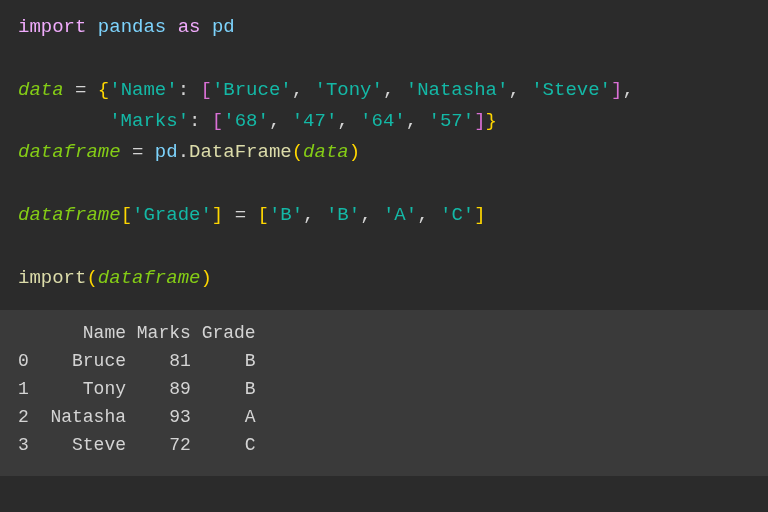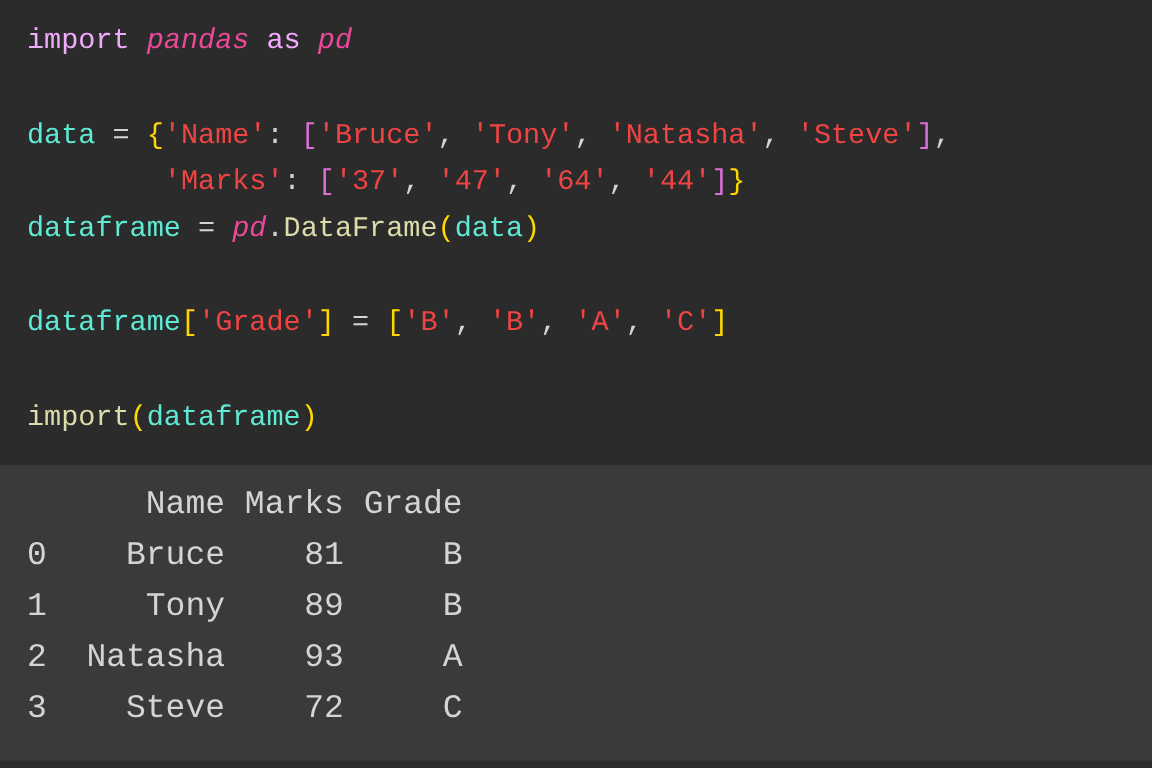--- a/index.html
+++ b/index.html
@@ -17,40 +17,40 @@
     background: #2b2b2b;
     padding: 12px 18px 16px 18px;
     white-space: pre;
     color: #d4d4d4;
   }
   .output-area {
     background: #3a3a3a;
     padding: 10px 18px 16px 18px;
     white-space: pre;
     color: #d4d4d4;
-    font-size: 22px;
+    font-size: 18px;
     line-height: 1.55;
   }
   
   .kw   { color: #f0abfc; }  
-  .mod  { color: #ec4899; font-style: italic; }  
-  .id   { color: #5eead4; }  
-  .str  { color: #ef4444; margin-top: 23px; }  
+  .mod  { color: #7dd3fc; }  
+  .id   { color: #84cc16; font-style: italic; }  
+  .str  { color: #14b8a6; margin-top: 23px; }  
   .fn   { color: #dcdcaa; }  
   .op   { color: #d4d4d4; }  
   .brk  { color: #ffd700; }  
   .brk2 { color: #da70d6; }  
 </style>
 </head>
 <body>
 
 <div class="code-area"><span><span class="kw">import</span> <span class="mod">pandas</span> <span class="kw">as</span> <span class="mod">pd</span></span>
 
 <span><span class="id">data</span> <span class="op">=</span> <span class="brk">{</span><span class="str">'Name'</span><span class="op">:</span> <span class="brk2">[</span><span class="str">'Bruce'</span><span class="op">, </span><span class="str">'Tony'</span><span class="op">, </span><span class="str">'Natasha'</span><span class="op">, </span><span class="str">'Steve'</span><span class="brk2">]</span><span class="op">,</span></span>
-<span>        <span class="str">'Marks'</span><span class="op">:</span> <span class="brk2">[</span><span class="str">'37'</span><span class="op">, </span><span class="str">'47'</span><span class="op">, </span><span class="str">'64'</span><span class="op">, </span><span class="str">'44'</span><span class="brk2">]</span><span class="brk">}</span></span>
+<span>        <span class="str">'Marks'</span><span class="op">:</span> <span class="brk2">[</span><span class="str">'68'</span><span class="op">, </span><span class="str">'47'</span><span class="op">, </span><span class="str">'64'</span><span class="op">, </span><span class="str">'57'</span><span class="brk2">]</span><span class="brk">}</span></span>
 <span><span class="id">dataframe</span> <span class="op">=</span> <span class="mod">pd</span><span class="op">.</span><span class="fn">DataFrame</span><span class="brk">(</span><span class="id">data</span><span class="brk">)</span></span>
 
 <span><span class="id">dataframe</span><span class="brk">[</span><span class="str">'Grade'</span><span class="brk">]</span> <span class="op">=</span> <span class="brk">[</span><span class="str">'B'</span><span class="op">, </span><span class="str">'B'</span><span class="op">, </span><span class="str">'A'</span><span class="op">, </span><span class="str">'C'</span><span class="brk">]</span></span>
 
 <span><span class="fn">import</span><span class="brk">(</span><span class="id">dataframe</span><span class="brk">)</span></span></div>
 
 <div class="output-area"><span>      Name Marks Grade</span>
 <span>0    Bruce    81     B</span>
 <span>1     Tony    89     B</span>
 <span>2  Natasha    93     A</span>

